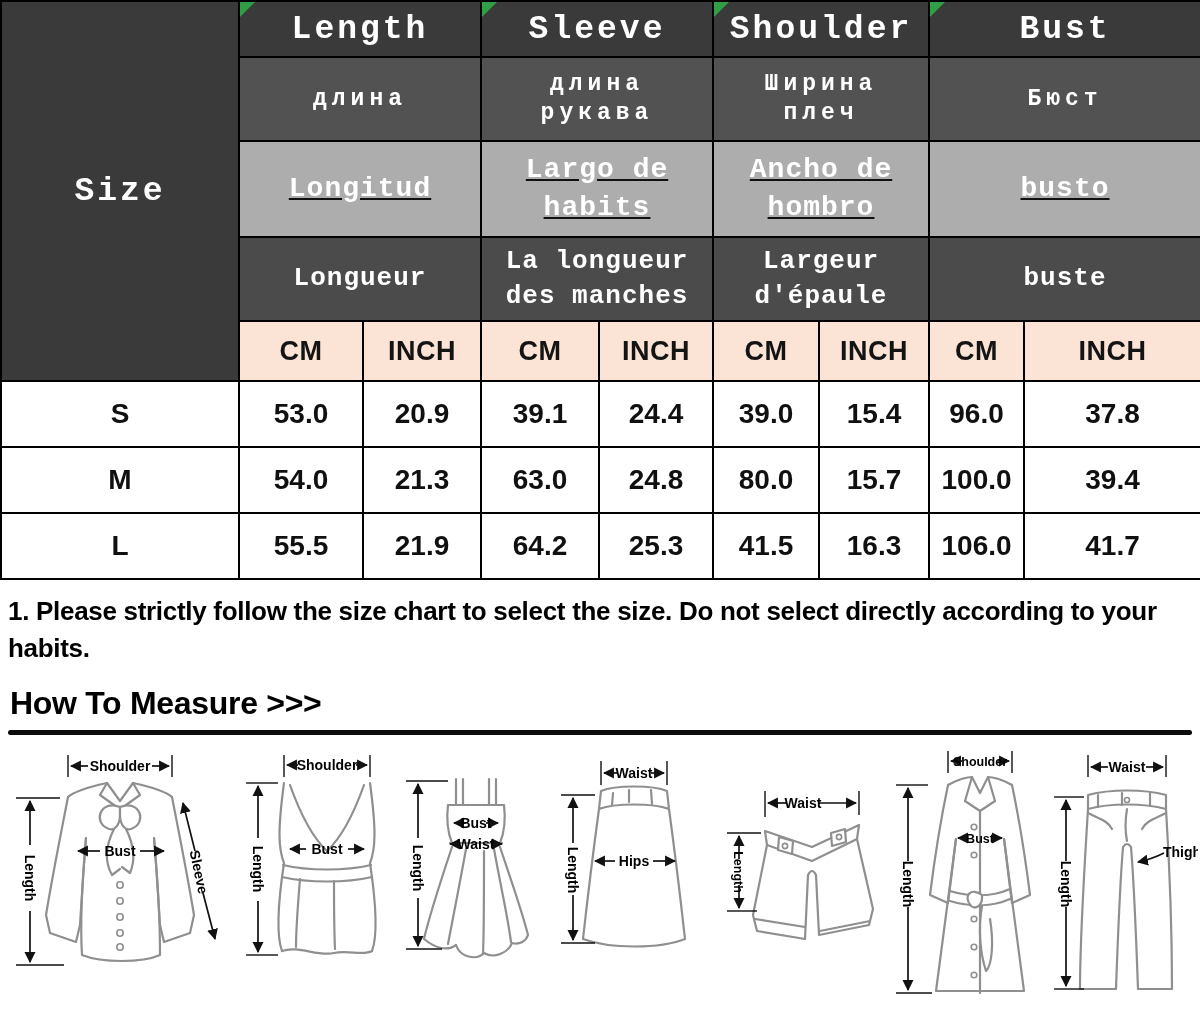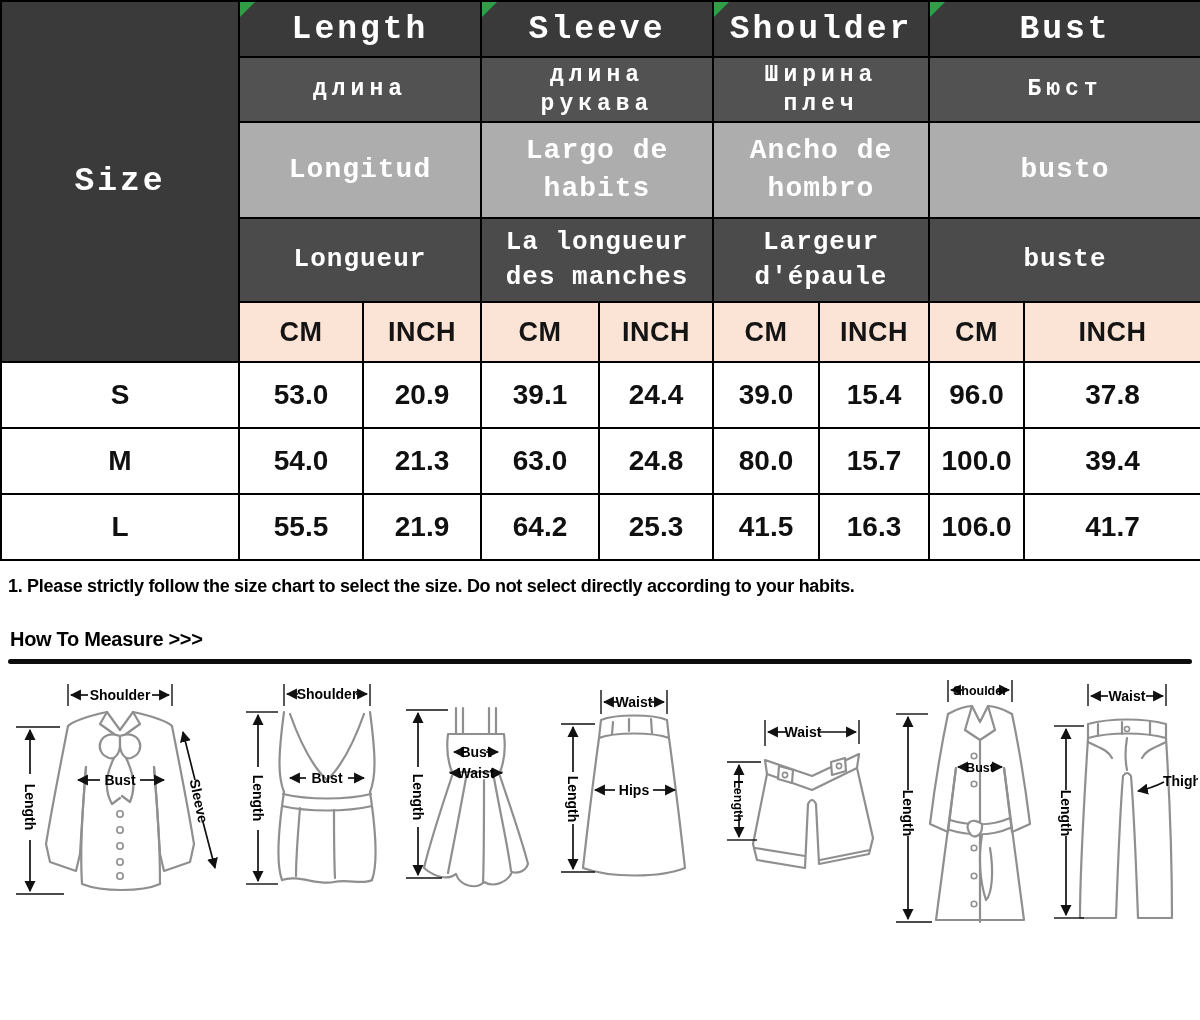--- a/index.html
+++ b/index.html
@@ -2,37 +2,37 @@
 <html><head>
 <meta charset="utf-8">
 <style>
   html,body{margin:0;padding:0;background:#fff;}
   body{width:1200px;font-family:"Liberation Sans",sans-serif;color:#111;}
 
   
   table.size-chart{width:1200px;border-collapse:collapse;table-layout:fixed;border:2px solid #000;}
   table.size-chart td,table.size-chart th{border:2px solid #000;text-align:center;vertical-align:middle;padding:0 4px;overflow:hidden;}
   th.corner{background:#333333;color:#fff;font-family:"Liberation Mono","DejaVu Sans Mono",monospace;font-weight:bold;font-size:46px;letter-spacing:2px;}
-  tr.row-en{height:56px;}  tr.row-ru{height:65px;}  tr.row-es{height:96px;}  tr.row-fr{height:84px;}
+  tr.row-en{height:56px;}  tr.row-ru{height:84px;}  tr.row-es{height:96px;text-decoration:underline;}  tr.row-fr{height:84px;}
   tr.row-units{height:60px;} tr.row-data{height:66px;}
   tr.row-en th{background:#3a3a3a;color:#fff;font-family:"Liberation Mono","DejaVu Sans Mono",monospace;font-weight:bold;font-size:33px;letter-spacing:3px;position:relative;}
   tr.row-ru th{background:#525252;color:#fff;font-family:"Liberation Mono","DejaVu Sans Mono",monospace;font-weight:bold;font-size:23px;letter-spacing:5px;line-height:1.25;}
   tr.row-es th{background:#adadad;color:#fff;font-family:"Liberation Mono","DejaVu Sans Mono",monospace;font-weight:bold;font-size:28px;letter-spacing:1px;line-height:1.35;}
   tr.row-fr th{background:#4b4b4b;color:#fff;font-family:"Liberation Mono","DejaVu Sans Mono",monospace;font-weight:bold;font-size:26px;letter-spacing:1px;line-height:1.35;}
   tr.row-units td{background:#fbe3d5;color:#141414;font-weight:bold;font-size:27px;letter-spacing:.5px;}
   tr.row-data td{background:#fff;color:#101010;font-weight:bold;font-size:28px;}
   td.size-letter{font-size:30px;}
   .gtri{position:absolute;top:0;left:0;width:0;height:0;border-top:15px solid #2f9e44;border-right:15px solid transparent;}
 
   
-  .notes{margin:13px 30px 0 8px;font-size:18px;font-weight:bold;letter-spacing:-.3px;line-height:1.42;color:#000;}
+  .notes{margin:13px 30px 0 8px;font-size:26px;font-weight:bold;letter-spacing:-.3px;line-height:1.42;color:#000;}
   .notes p{margin:0;}
 
   
-  .h2m-title{margin:28px 0 0 10px;font-size:20px;font-weight:800;letter-spacing:-.3px;color:#000;}
+  .h2m-title{margin:18px 0 0 10px;font-size:32px;font-weight:800;letter-spacing:-.3px;color:#000;}
   .rule{height:5px;background:#0d0d0d;border-radius:3px;margin:8px 8px 0 8px;}
 
   
   .diagrams{display:flex;justify-content:space-between;align-items:flex-start;margin-top:8px;padding:0 2px;}
   .diagrams svg{display:block;}
   .sk{fill:none;stroke:#8f8f8f;stroke-width:2.2;stroke-linecap:round;stroke-linejoin:round;}
   .skf{fill:#fff;stroke:#8f8f8f;stroke-width:2.2;stroke-linejoin:round;}
   .ms{stroke:#111;stroke-width:1.7;fill:none;}
   .tick{stroke:#111;stroke-width:1.4;}
   .lbl{font-family:"Liberation Sans",sans-serif;font-weight:bold;font-size:14px;fill:#000;text-anchor:middle;}

